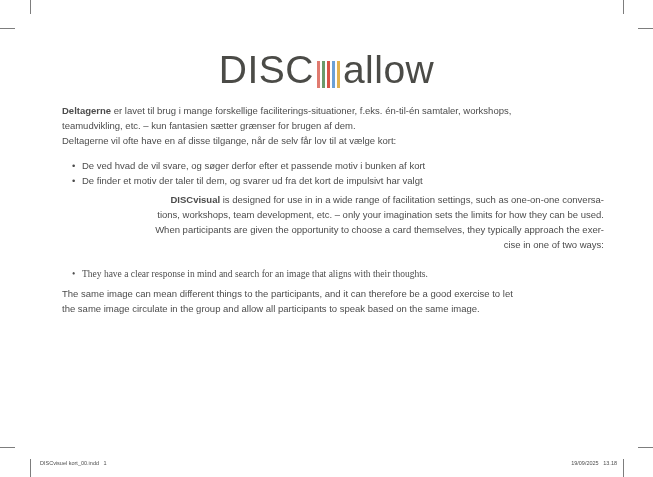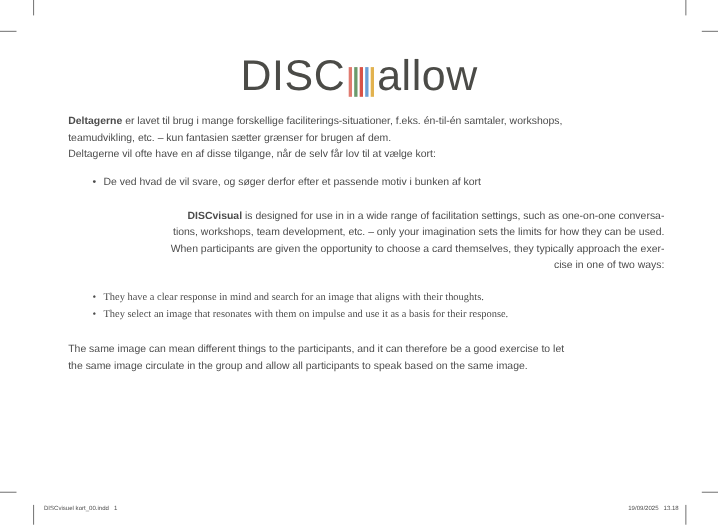--- a/index.html
+++ b/index.html
@@ -30,21 +30,21 @@
   .logo .visuel{font-weight:300;}
   .stripes{display:inline-flex;align-items:flex-end;gap:2px;margin:0 3px 1px 3px;height:27px;}
   .stripe{width:3px;height:27px;display:inline-block;}
   
   .copy{
     position:absolute;left:62px;top:103px;width:542px;
     color:#4c4c4c;font-size:9.5px;line-height:15px;
   }
   .copy p{margin:0;white-space:pre-line;}
   .copy b{font-weight:700;}
-  .blist{list-style:none;margin:16px;padding:0;}
+  .blist{list-style:none;margin:4px;padding:0;}
   .blist li{position:relative;padding-left:16px;line-height:15px;}
   .blist li::before{content:"•";position:absolute;left:6px;top:0;color:#4c4c4c;}
   .gap-bullets-da{margin-top:10px;}
   .gap-close-da{margin-top:13px;}
   .gap-en{margin-top:35px;text-align:right;}
   .gap-bullets-en{margin-top:15px;font-family:Liberation Serif, serif;}
   .gap-close-en{margin-top:15px;}
   
   .slug{position:absolute;color:#4e4e4e;font-size:5.5px;line-height:8px;white-space:pre;}
   .slug-file{left:40px;top:459px;}
@@ -77,31 +77,31 @@
   </div>
 
   <div class="copy">
 
     <p><b>Deltagerne</b> <span style="white-space:pre-line">er lavet til brug i mange forskellige faciliterings-situationer, f.eks. én-til-én samtaler, workshops,
 teamudvikling, etc. – kun fantasien sætter grænser for brugen af dem.
 Deltagerne vil ofte have en af disse tilgange, når de selv får lov til at vælge kort:</span></p>
 
     <ul class="blist gap-bullets-da">
       <li>De ved hvad de vil svare, og søger derfor efter et passende motiv i bunken af kort</li>
+      <li>De finder et motiv der taler til dem, og svarer ud fra det kort de impulsivt har valgt</li>
     </ul>
 
 
     <p class="gap-en"><b>DISCvisual</b> <span style="white-space:pre-line">is designed for use in in a wide range of facilitation settings, such as one-on-one conversa-
 tions, workshops, team development, etc. – only your imagination sets the limits for how they can be used.
 When participants are given the opportunity to choose a card themselves, they typically approach the exer-
 cise in one of two ways:</span></p>
 
     <ul class="blist gap-bullets-en">
       <li>They have a clear response in mind and search for an image that aligns with their thoughts.</li>
-      <li>They select an image that resonates with them on impulse and use it as a basis for their response.</li>
     </ul>
 
     <p class="gap-close-en">The same image can mean different things to the participants, and it can therefore be a good exercise to let
 the same image circulate in the group and allow all participants to speak based on the same image.</p>
 
   </div>
 
   <div class="slug slug-file">DISCvisuel kort_00.indd   1</div>
   <div class="slug slug-date">19/09/2025   13.18</div>
 

